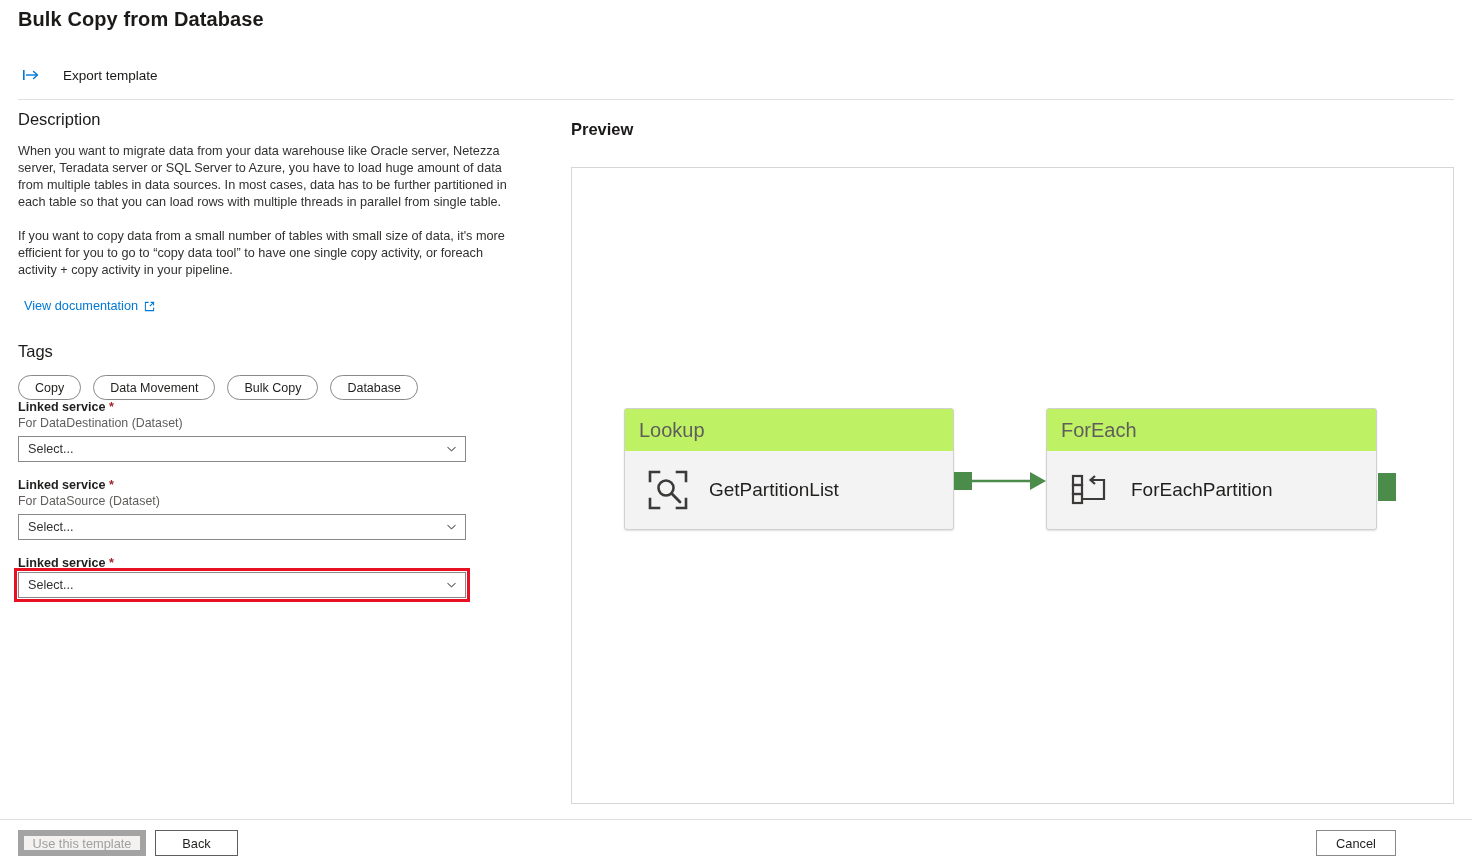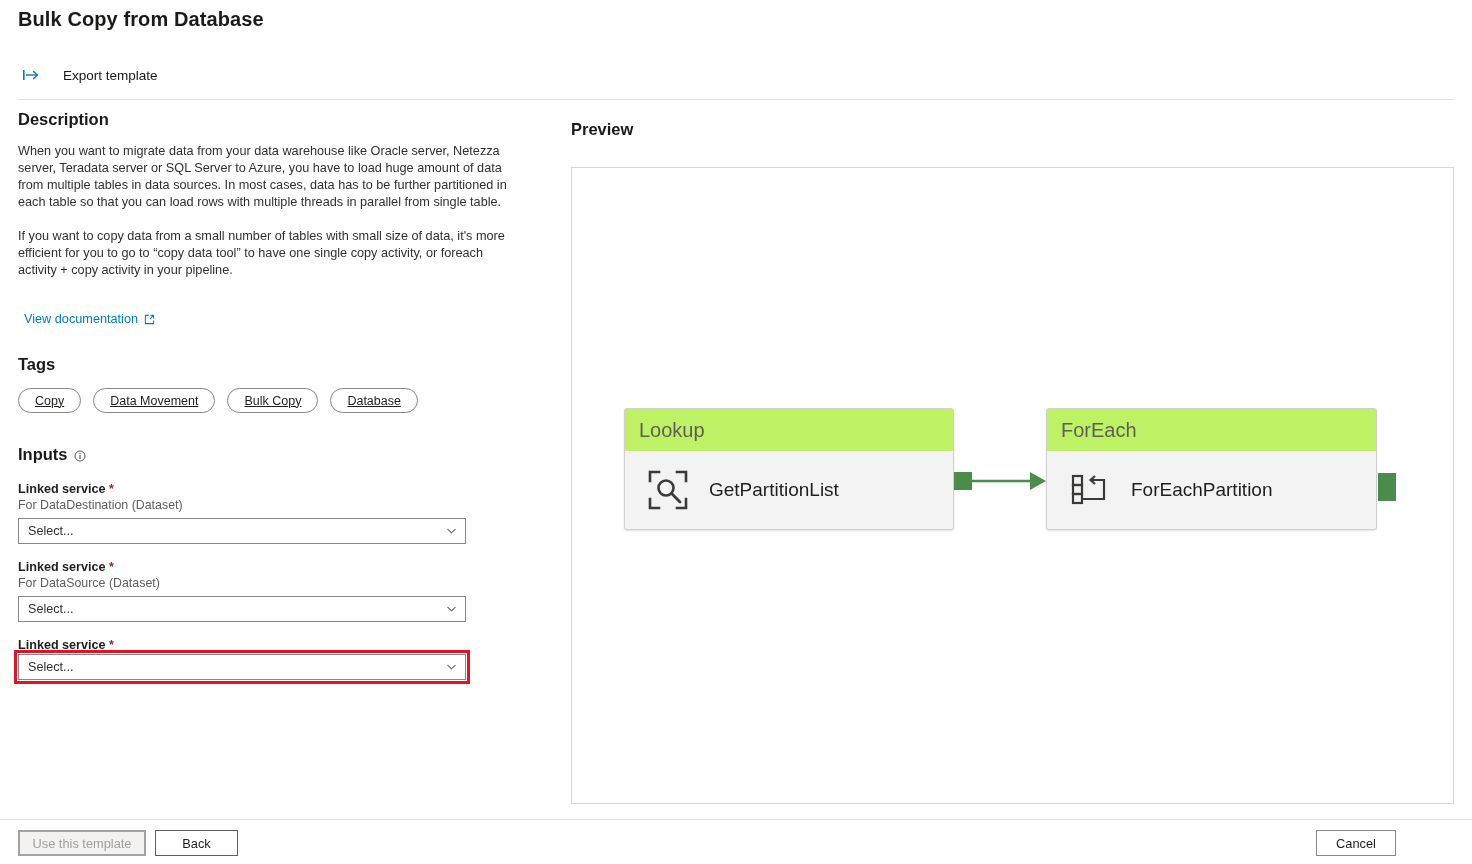--- a/index.html
+++ b/index.html
@@ -28,45 +28,45 @@
   .export-label { font-size: 13.5px; color: #1b1a19; }
   .hdr-divider {
     position: absolute; left: 18px; top: 99px;
     width: 1436px; height: 1px; background: #e1e1e1;
   }
 
   
   .left { position: absolute; left: 0; top: 110px; width: 560px; }
 
   .section-head {
-    font-size: 16.5px; font-weight: 700; color: #1b1a19;
+    font-size: 16.5px; font-weight: 400; color: #1b1a19;
     margin: 0 0 14px 18px;
   }
   .desc-body { margin: 0 18px; width: 505px; }
   .desc-p {
     font-size: 12.7px; line-height: 17px; color: #323130;
     margin: 0 0 17px 0;
   }
   .doc-link {
     display: inline-flex; align-items: center; gap: 6px;
-    margin: 16px 0 0 6px;
+    margin: 3px 0 0 6px;
     color: #0078d4; font-size: 12.7px; cursor: pointer;
   }
   .ext-icon { width: 11px; height: 11px; display: block; }
 
   .tags-head { margin-top: 28px; }
   .tags-row {
     display: flex; gap: 12px; margin: 0 0 0 18px; flex-wrap: wrap;
   }
   .tag {
     border: 1px solid #8a8886; border-radius: 14px;
     height: 25px; padding: 0 16px;
     display: inline-flex; align-items: center; justify-content: center;
     font-size: 12.5px; color: #201f1e; background: #fff;
-    cursor: pointer; white-space: nowrap; text-decoration: underline;
+    cursor: pointer; white-space: nowrap;
   }
 
   .inputs-head {
     margin-top: 32px; margin-bottom: 18px;
     display: flex; align-items: center; gap: 6px;
   }
   .inputs-head .section-head { margin: 0 0 0 18px; }
   .info-icon { width: 12px; height: 12px; display: block; margin-top: 2px; }
 
   .field { margin: 0 0 11px 18px; width: 448px; }
@@ -142,21 +142,21 @@
     width: 1472px; height: 1px; background: #e1e1e1;
   }
   .btn {
     position: absolute; height: 26px;
     font-size: 12.8px; font-family: "Liberation Sans", sans-serif;
     display: inline-flex; align-items: center; justify-content: center;
     cursor: pointer;
   }
   #btn-use {
     left: 18px; top: 830px; width: 128px;
-    background: #f3f2f1; color: #a19f9d; border: 2px solid #a3a3a3;
+    background: #f3f2f1; color: #a19f9d; border: 6px solid #a3a3a3;
     cursor: default;
   }
   #btn-back {
     left: 155px; top: 830px; width: 83px;
     background: #fff; color: #201f1e; border: 1px solid #605e5c;
   }
   #btn-cancel {
     left: 1316px; top: 830px; width: 80px;
     background: #fff; color: #201f1e; border: 1px solid #8a8886;
   }
@@ -201,30 +201,20 @@
     </div>
 
     <div class="section-head tags-head">Tags</div>
     <div class="tags-row">
       <span class="tag">Copy</span>
       <span class="tag">Data Movement</span>
       <span class="tag">Bulk Copy</span>
       <span class="tag">Database</span>
     </div>
 
-    <div class="inputs-head">
-      <span class="section-head">Inputs</span>
-      <span>
-        <svg class="info-icon" viewBox="0 0 12 12">
-          <circle cx="6" cy="6" r="5" stroke="#605e5c" stroke-width="1" fill="none"></circle>
-          <circle cx="6" cy="3.4" r=".75" fill="#605e5c"></circle>
-          <rect x="5.4" y="5" width="1.2" height="4" fill="#605e5c"></rect>
-        </svg>
-      </span>
-    </div>
 
     <div class="field">
       <div class="field-label">
         <span>Linked service</span>
         <span class="req">*</span>
       </div>
       <div class="field-sub">For DataDestination (Dataset)</div>
       <div class="select-wrap">
         <div class="select-box">Select...</div>
         <span>

